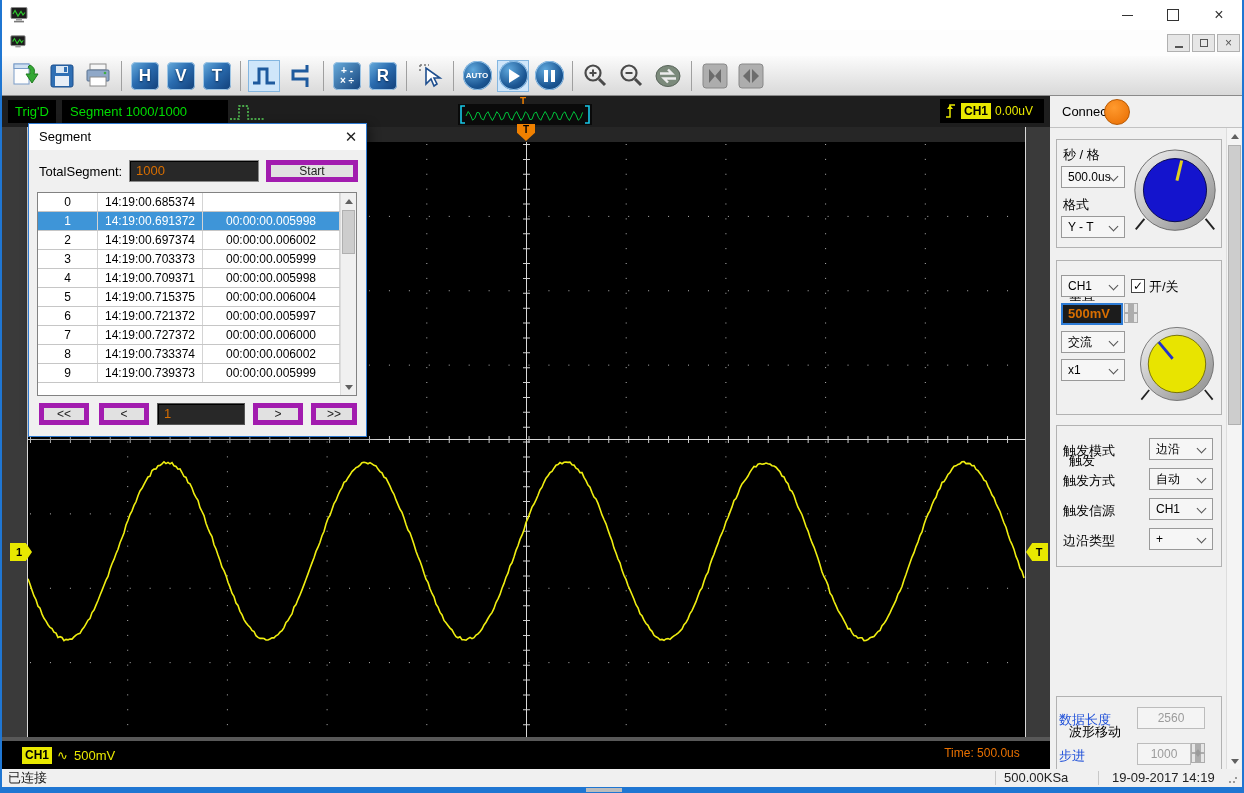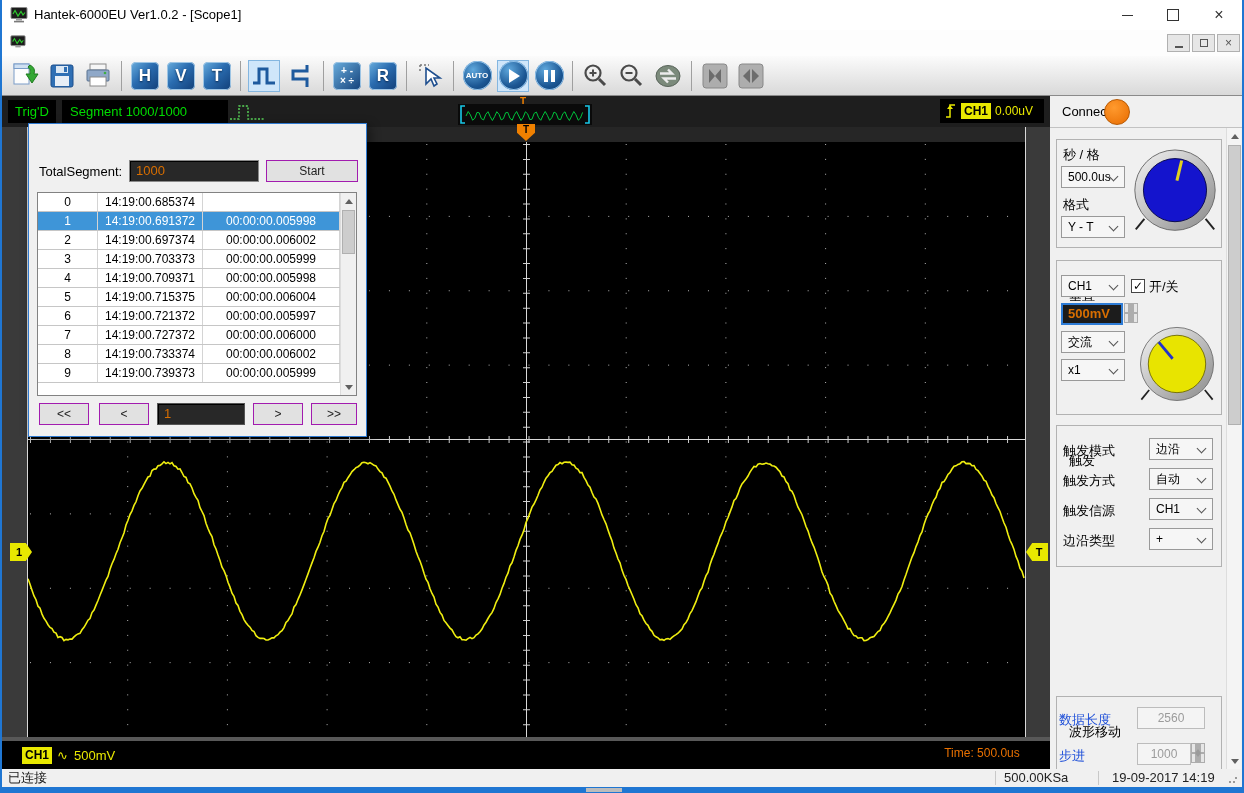--- a/index.html
+++ b/index.html
@@ -61,21 +61,21 @@
               clip-path:polygon(0 0,100% 0,100% 52%,50% 100%,0 52%);color:#000;font-weight:bold;font-size:10px;
               display:flex;align-items:flex-start;justify-content:center;}
   
   #dialog{position:absolute;left:28px;top:123px;width:339px;height:314px;background:#f0f0f0;
           border:1px solid #2f7ad1;box-shadow:3px 3px 10px rgba(0,0,0,.45);box-sizing:border-box;}
   #dialog-title{position:absolute;left:0;top:0;right:0;height:26px;background:#fff;}
   #dialog-title span{position:absolute;left:10px;line-height:26px;font-size:13px;}
   #dialog-close{position:absolute;right:0;top:0;width:30px;height:26px;display:flex;align-items:center;justify-content:center;font-size:15px;color:#222;}
   .darkinput{background:#282828;color:#d86e00;border:1px solid #8a8a8a;box-shadow:inset 1px 1px 0 #000;
              font-size:13px;line-height:20px;padding:0 6px;box-sizing:border-box;}
-  .btn{background:#e1e1e1;border:1px solid #a21caf;font-size:12px;color:#222;
+  .btn{background:#e1e1e1;border:5px solid #a21caf;font-size:12px;color:#222;
        display:flex;align-items:center;justify-content:center;box-sizing:border-box;}
   
   #seg-table{position:absolute;left:8px;top:68px;width:320px;height:204px;background:#fff;
              border:1px solid #828282;box-sizing:border-box;font-size:12px;}
   .thead{display:flex;height:22px;background:#f0f0f0;border-bottom:1px solid #9a9a9a;}
   .thead div{border-right:1px solid #a8a8a8;display:flex;align-items:center;justify-content:center;box-sizing:border-box;}
   .trow{display:flex;height:18px;border-bottom:1px solid #c6c6c6;background:#fff;}
   .trow div{border-right:1px solid #d4d4d4;display:flex;align-items:center;justify-content:center;box-sizing:border-box;}
   .trow.sel{background:#3e95d8;color:#fff;}
   .c0{width:60px;} .c1{width:105px;} .c2{width:137px;}
@@ -116,21 +116,20 @@
 
 <div id="app">
 
   <div id="titlebar">
     <svg class="abs" style="left:10px;top:7px" width="18" height="16" viewBox="0 0 18 16">
       <rect x="1" y="0.5" width="16" height="11" rx="1" fill="#1c1c1c" stroke="#8a8a8a"></rect>
       <polyline points="3,7 5,3.5 8,9 11,4.5 13,8 15,5.5" fill="none" stroke="#2ec82e" stroke-width="1.2"></polyline>
       <rect x="6" y="11.5" width="6" height="2" fill="#9a9a9a"></rect>
         <rect x="4" y="13.8" width="10" height="1.6" fill="#7a7a7a"></rect>
     </svg>
-    <span id="title-text">Hantek-6000EU Ver1.0.2 - [Scope1]</span>
     <div class="abs" style="right:2px;top:0;display:flex">
       <div class="wbtn">
           <div class="bar"></div>
         </div>
       <div class="wbtn">
           <div class="box"></div>
         </div>
       <div class="wbtn">
           <div class="x">×</div>
         </div>
@@ -430,20 +429,24 @@
           <div class="tri-up"></div>
         </div>
       <div class="sb-thumb" style="top:17px;height:280px"></div>
       <div class="sb-btn" style="bottom:0">
           <div class="tri-down"></div>
         </div>
     </div>
   </div>
 
   <div id="dialog">
+    <div id="dialog-title">
+      <span>Segment</span>
+      <div id="dialog-close">✕</div>
+    </div>
     <span class="abs" style="left:10px;top:40px;font-size:13px">TotalSegment:</span>
     <div class="darkinput abs" style="left:100px;top:36px;width:130px;height:22px">1000</div>
     <div class="btn abs" style="left:237px;top:36px;width:92px;height:22px">Start</div>
 
     <div id="seg-table">
       <div class="trow">
           <div class="c0">0</div>
           <div class="c1">14:19:00.685374</div>
           <div class="c2"></div>
         </div>

